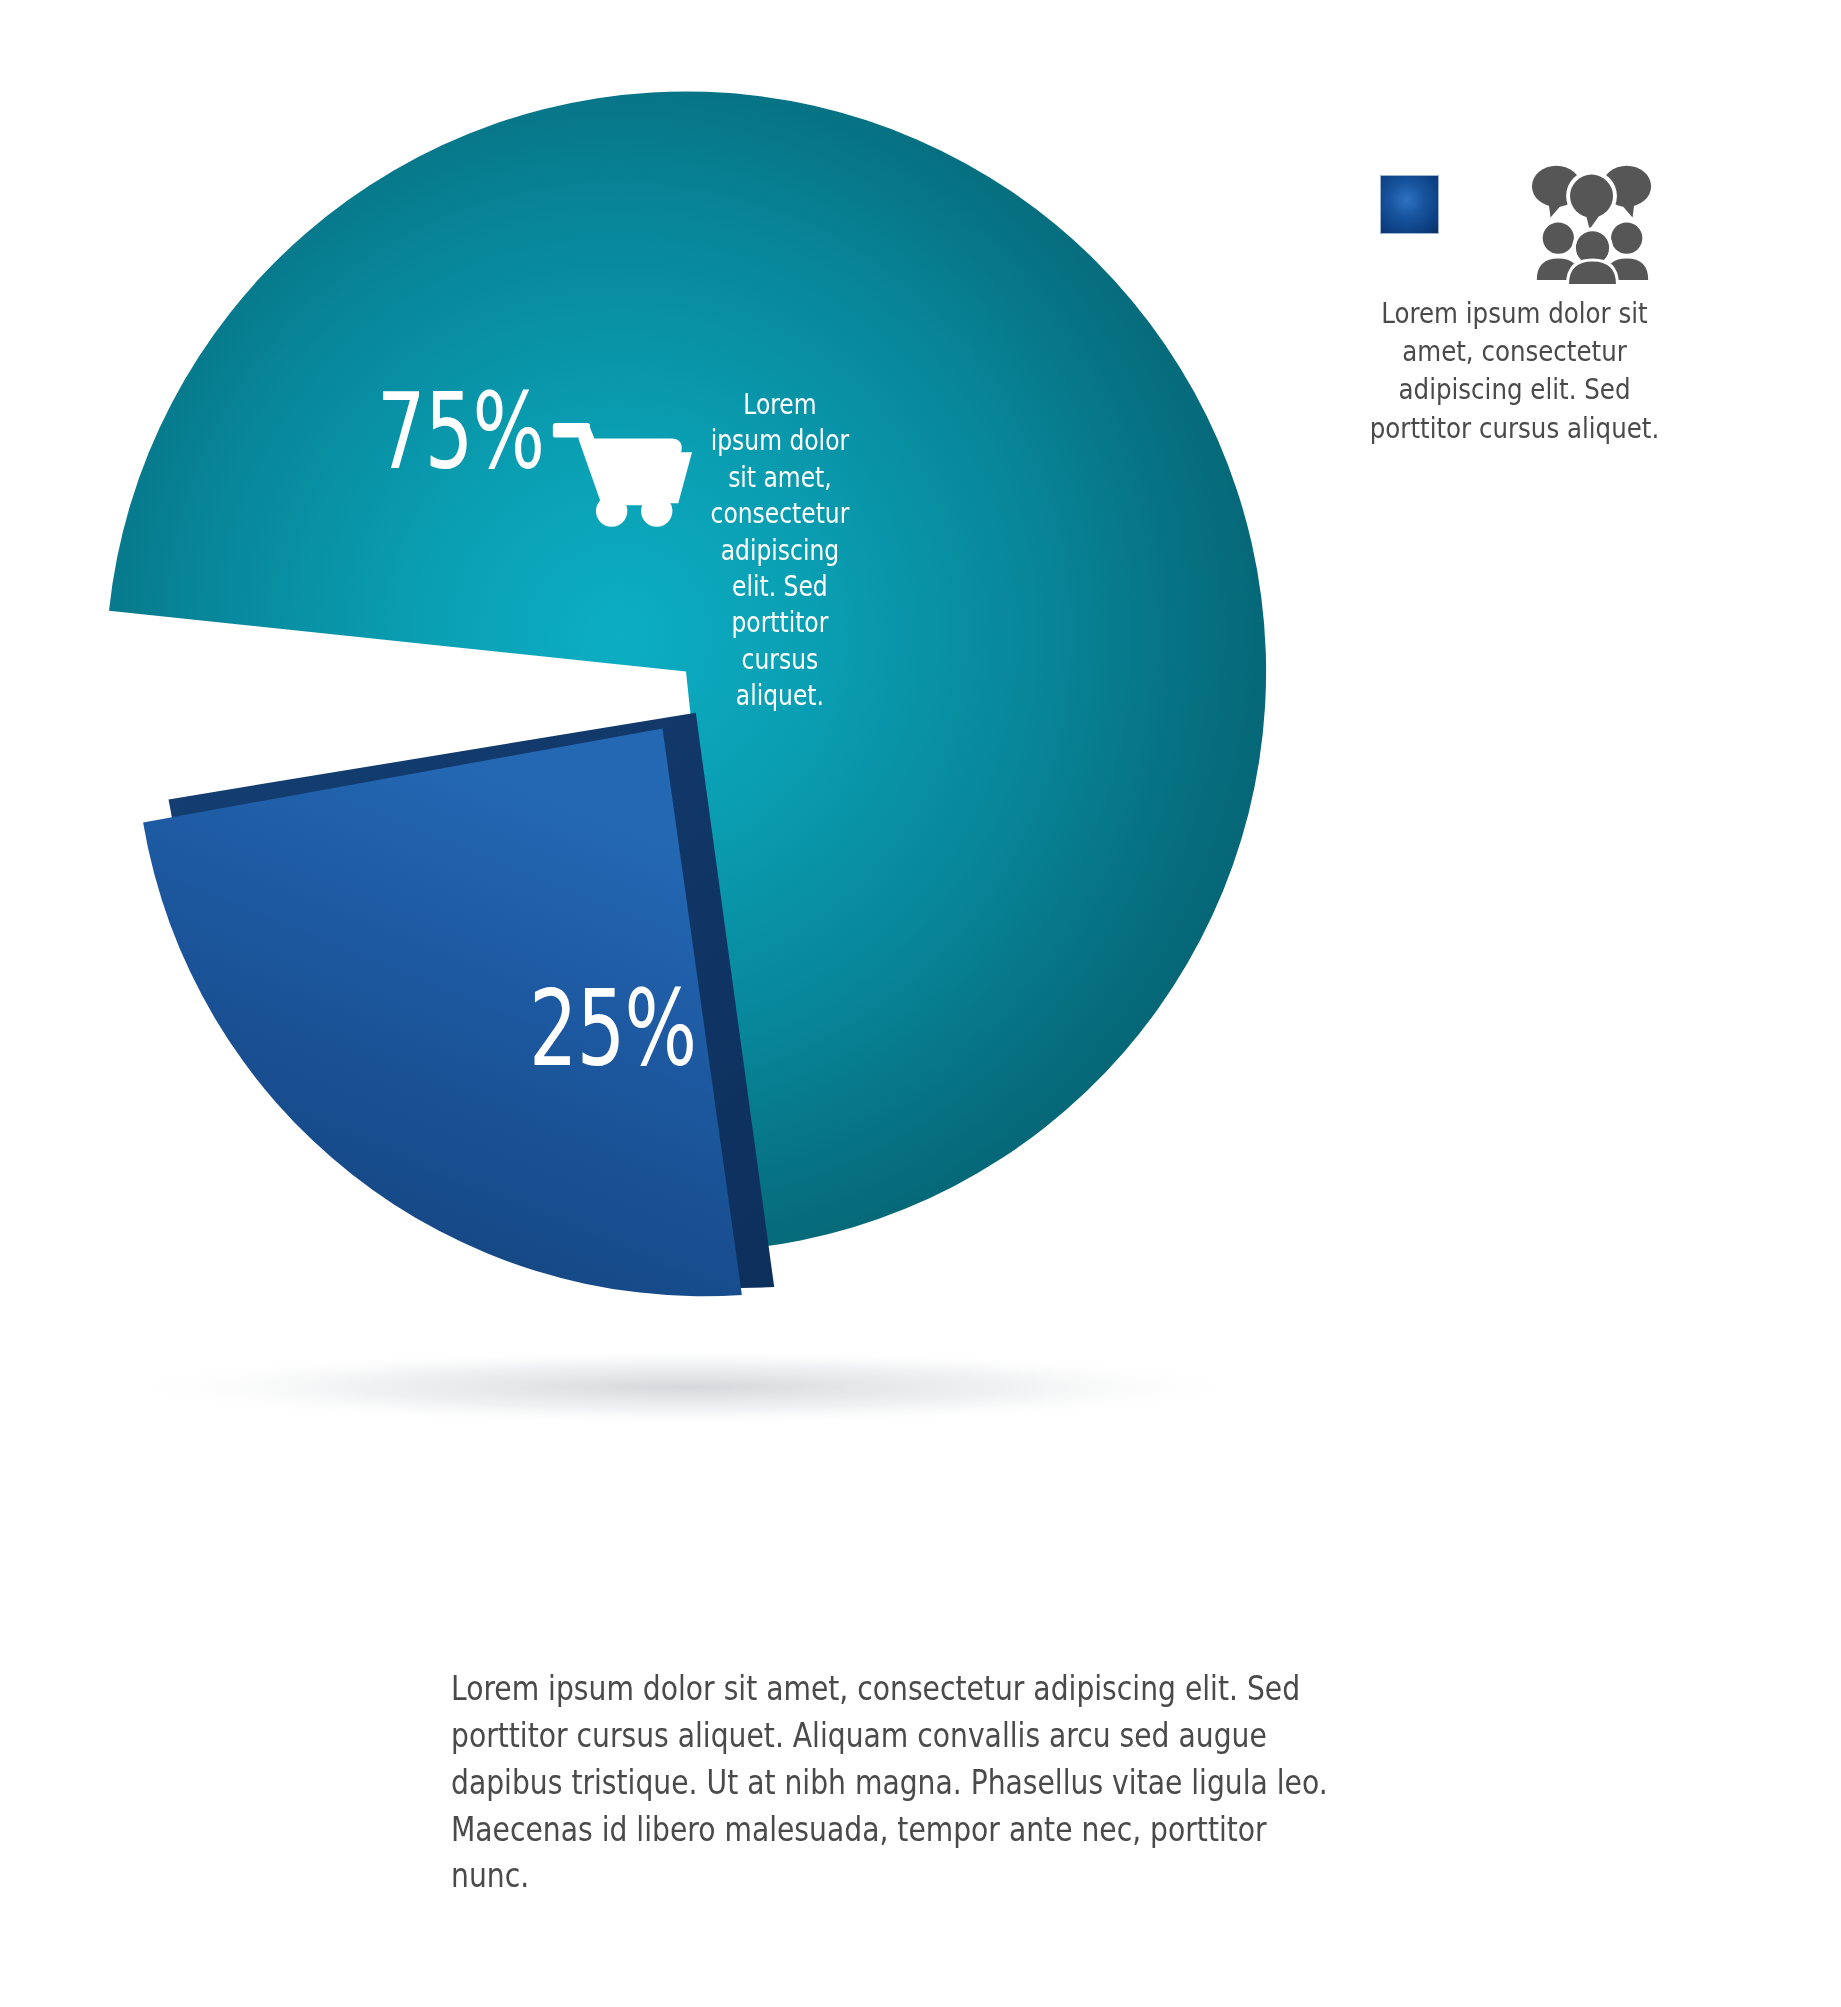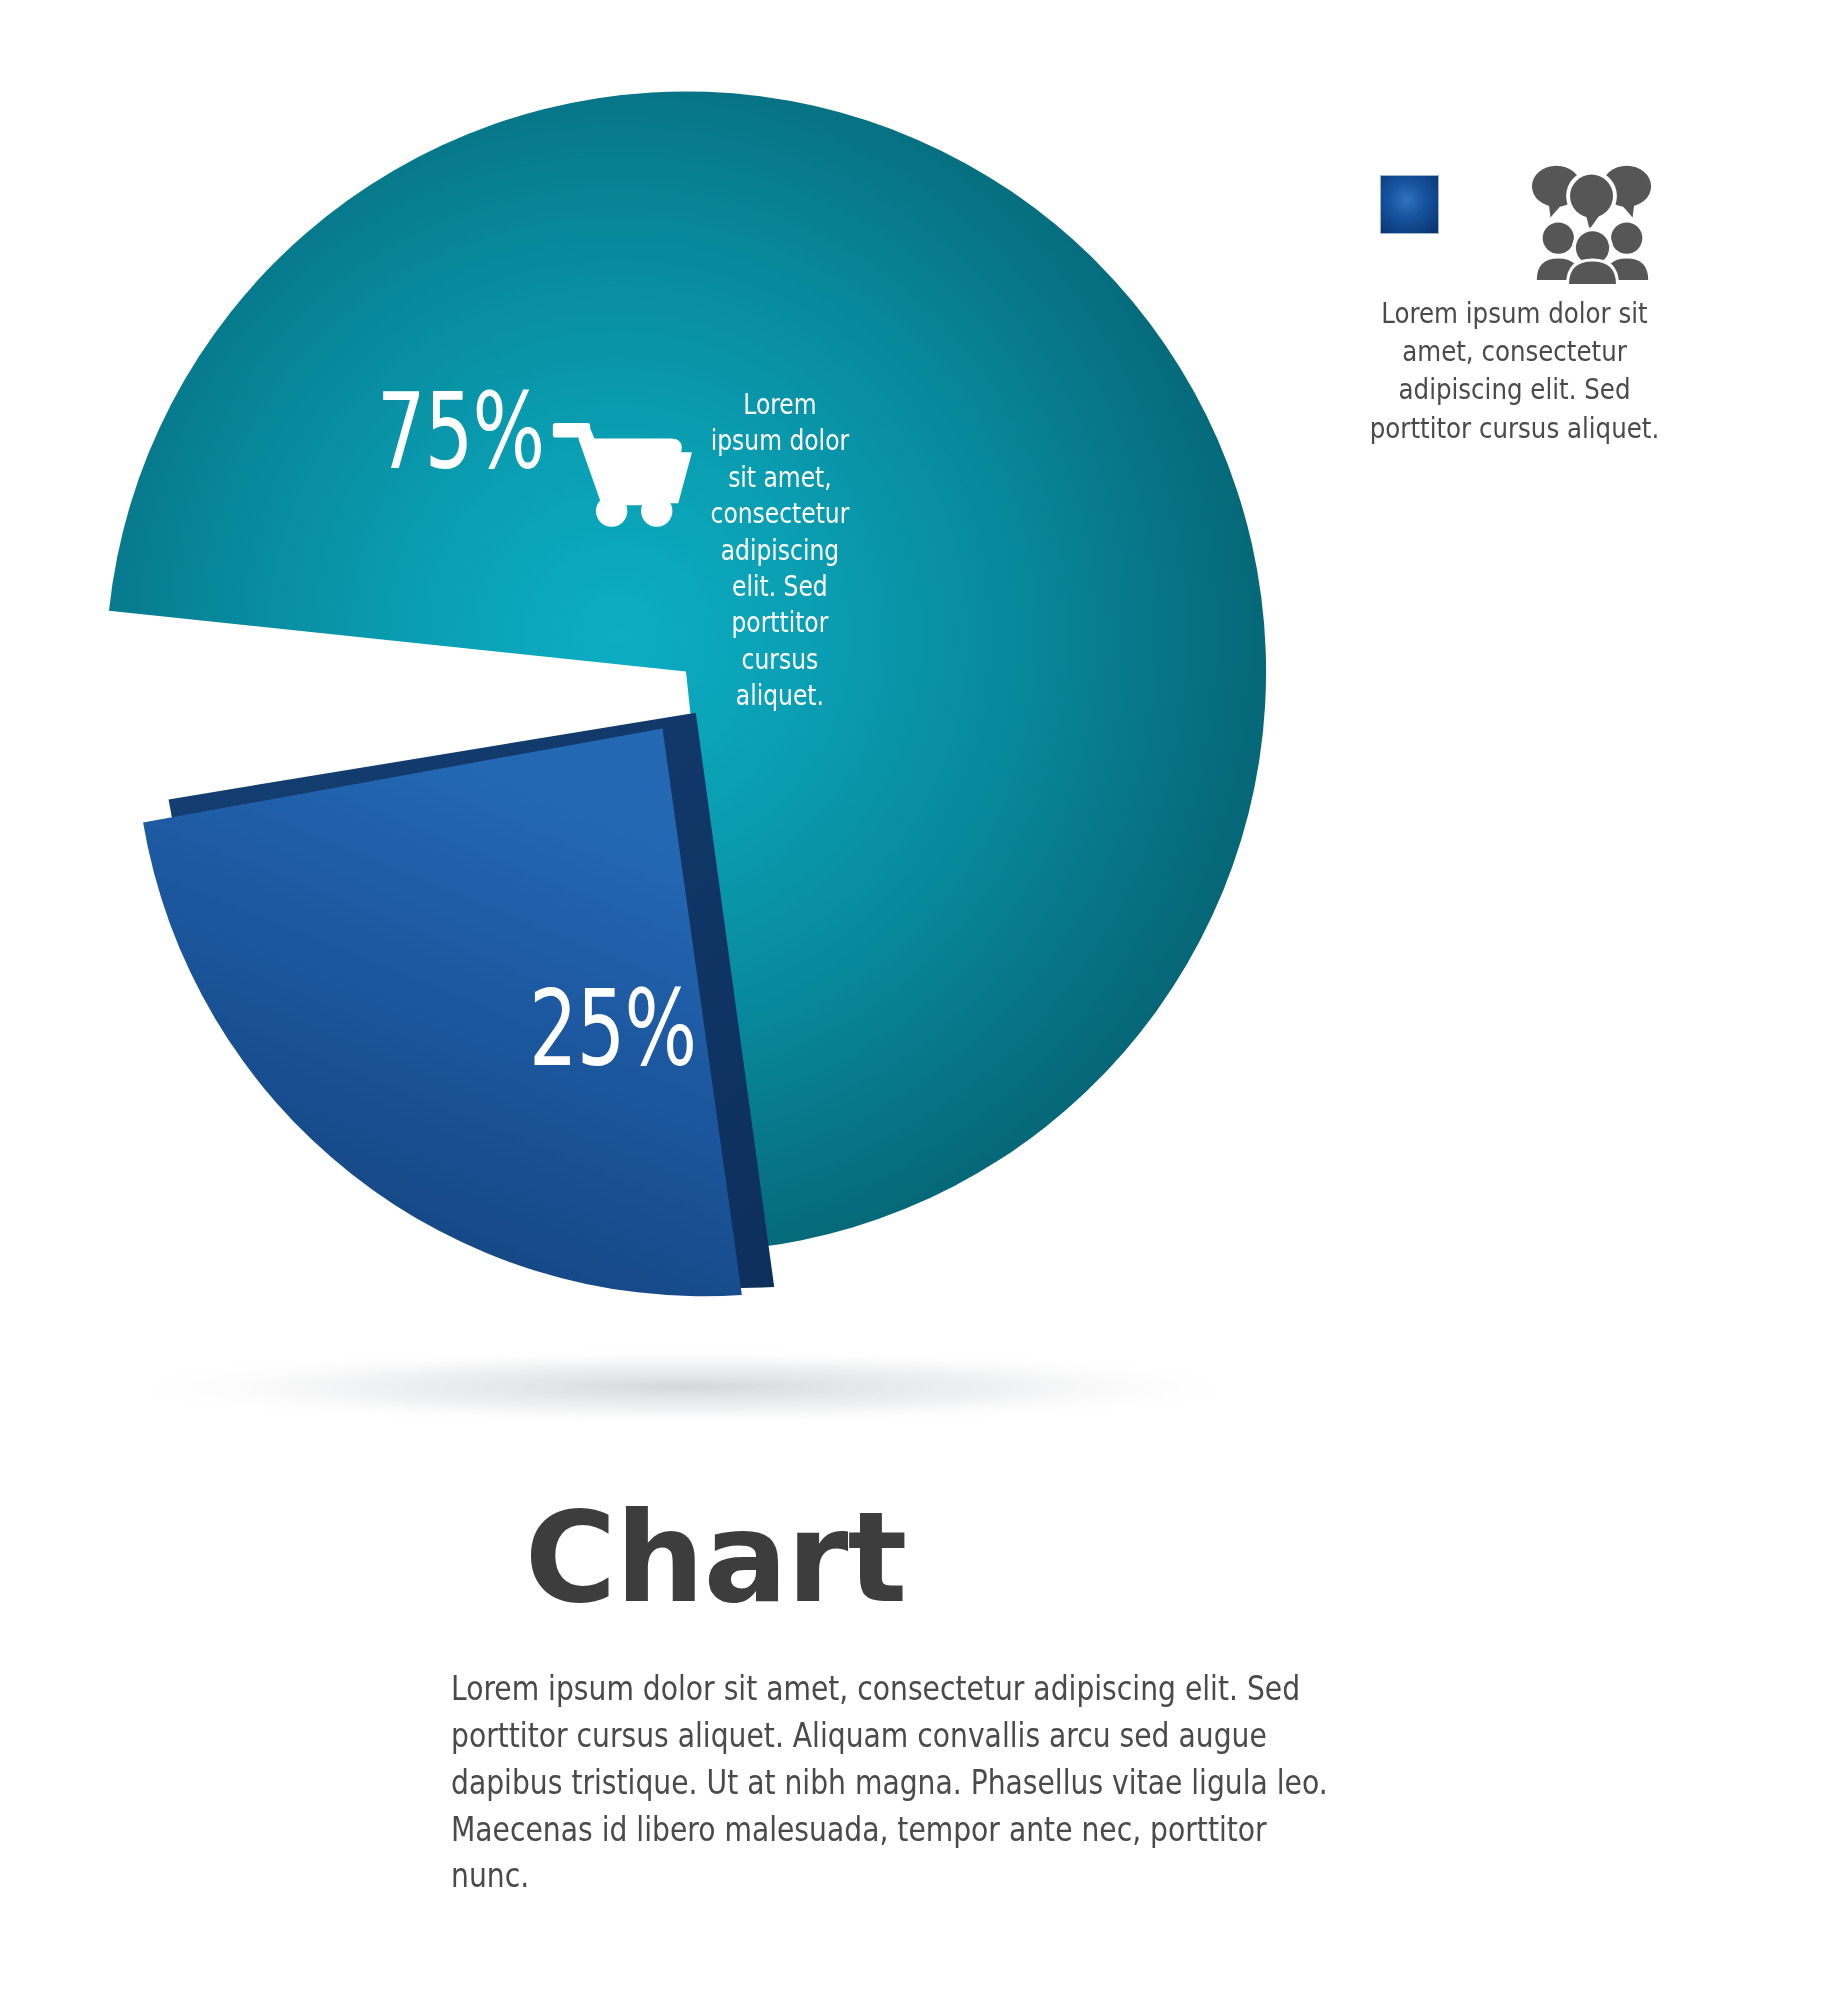--- a/index.html
+++ b/index.html
@@ -239,18 +239,17 @@
             <circle cx="65" cy="93" r="17"></circle>
             <path d="M38 130 q0 -26 27 -26 q27 0 27 26 Z" fill="#ffffff"></path>
             <path d="M41 130 q0 -23 24 -23 q24 0 24 23 Z"></path>
           </g>
         </svg>
       </div>
     </div>
     <div id="legend-text">Lorem ipsum dolor sit amet, consectetur adipiscing elit. Sed porttitor cursus aliquet.</div>
   </div>
 
-  <div id="chart-title">Chart</div>
 
   <div id="chart-body">Lorem ipsum dolor sit amet, consectetur adipiscing elit. Sed porttitor cursus aliquet. Aliquam convallis arcu sed augue dapibus tristique. Ut at nibh magna. Phasellus vitae ligula leo. Maecenas id libero malesuada, tempor ante nec, porttitor nunc.</div>
 
 </div>
 
 
 </body></html>

